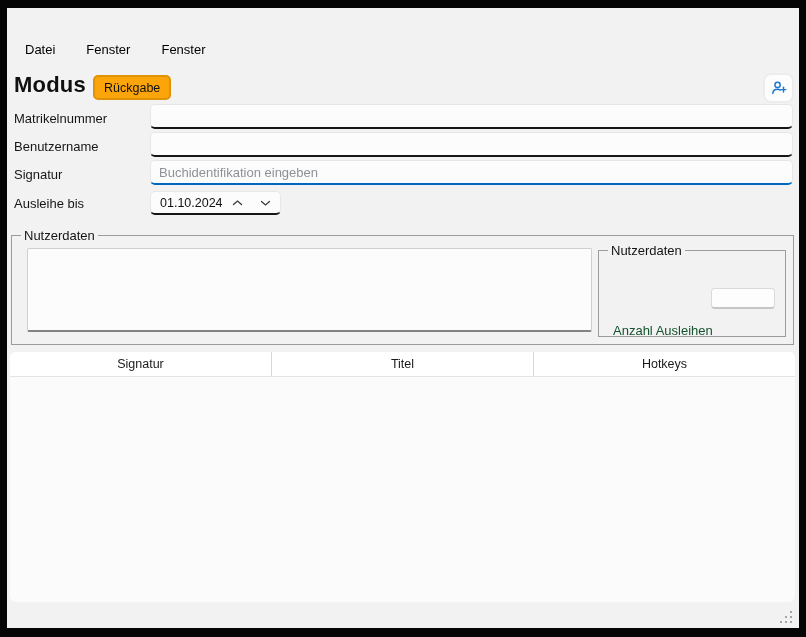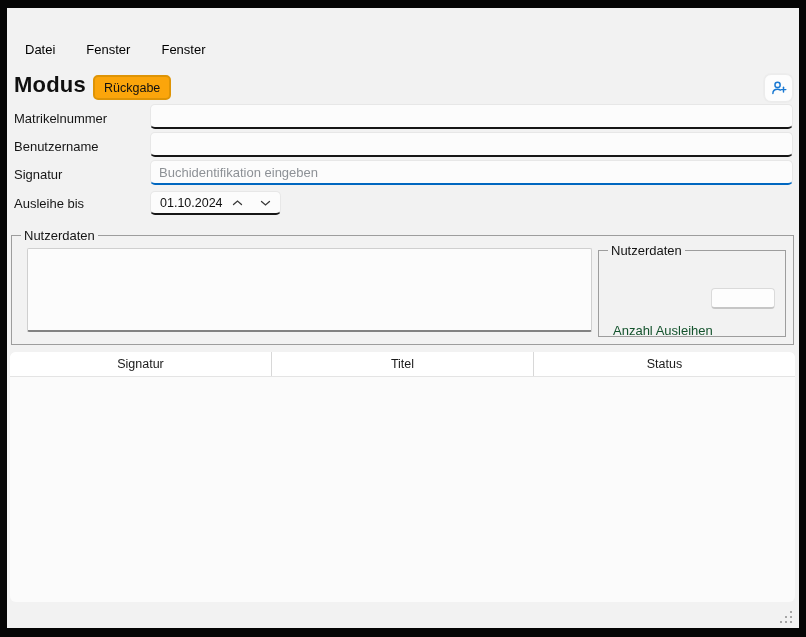--- a/index.html
+++ b/index.html
@@ -140,21 +140,21 @@
         <span class="groupbox-title">Nutzerdaten</span>
         <span class="anzahl-label">Anzahl Ausleihen</span>
         <input class="anzahl-entry" value="" style="">
       </div>
     </div>
 
     <div class="table">
       <div class="table-header">
         <div class="th">Signatur</div>
         <div class="th">Titel</div>
-        <div class="th">Status</div>
+        <div class="th">Hotkeys</div>
       </div>
       <div class="table-body"></div>
     </div>
 
     <div class="grip"></div>
 
   </div>
 </div>
 
 </body></html>

